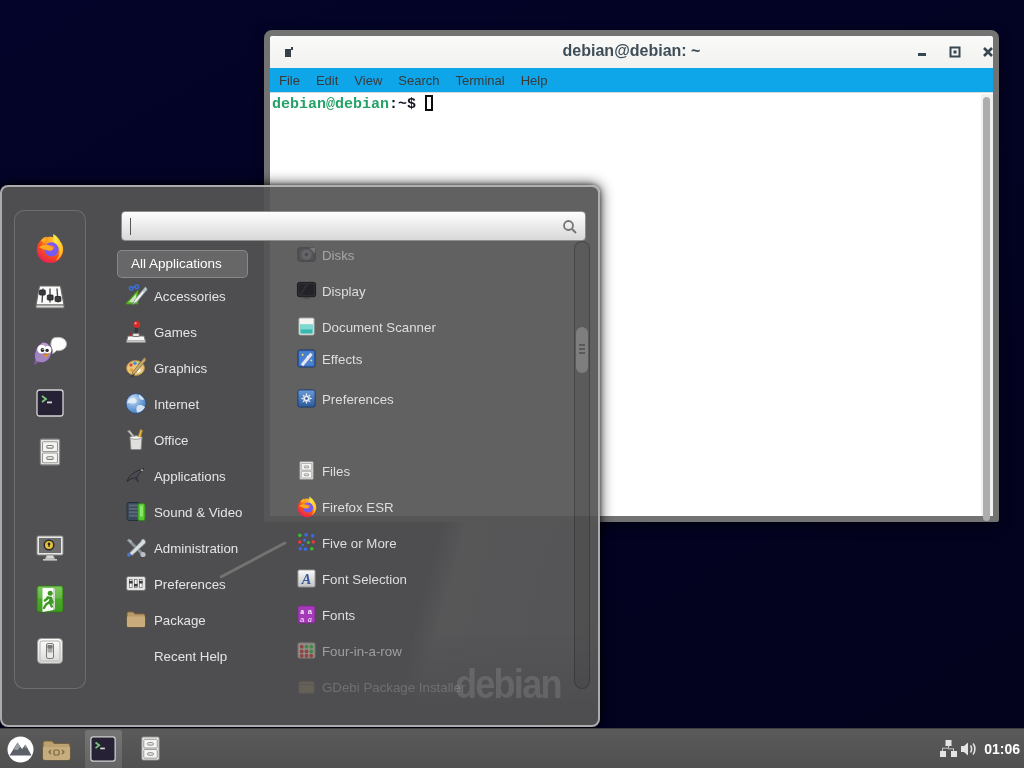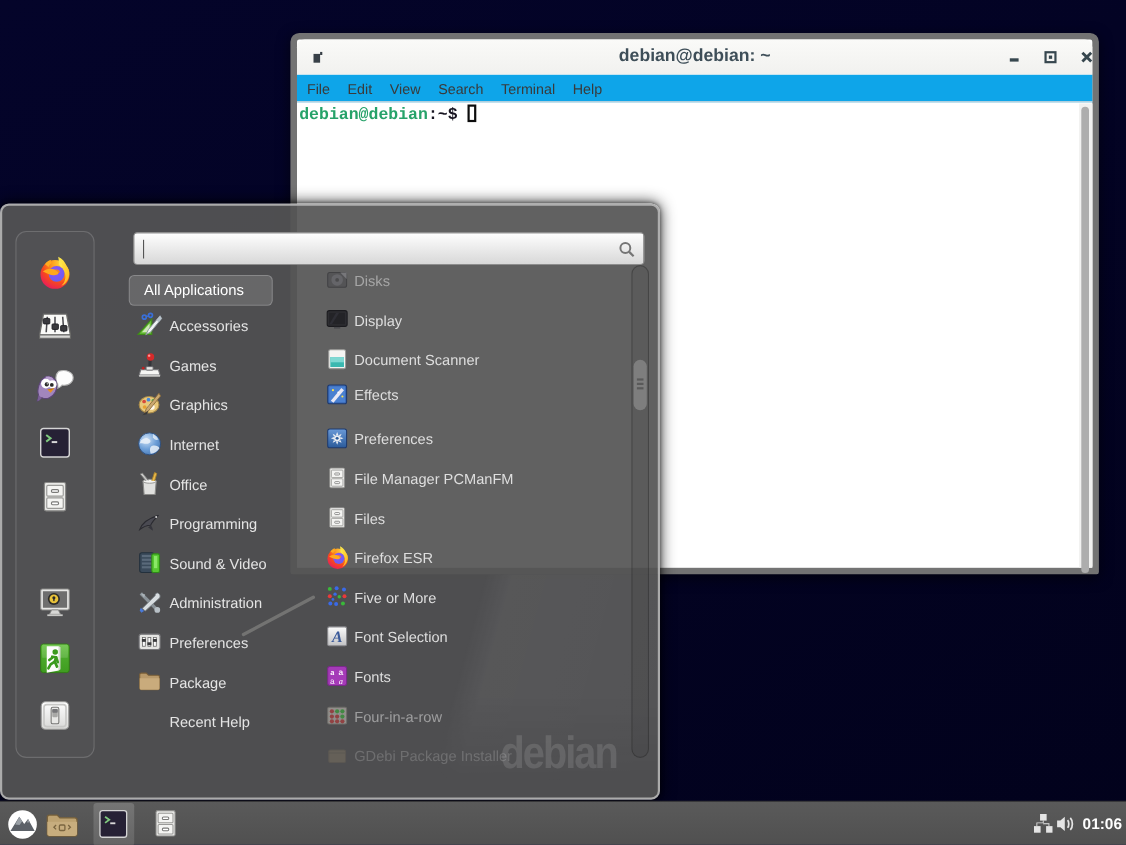--- a/index.html
+++ b/index.html
@@ -303,21 +303,21 @@
   <path d="M14 9.5 L16.5 2 L18.5 3 L16.5 9.8" fill="#e8b84a" stroke="#a8822a" stroke-width="0.8"></path>
         </svg></span>
       <span class="cl">Office</span>
     </div>
     <div class="cat" style="top: 277px;">
       <span class="ci"><svg width="24" height="24" viewBox="0 0 24 24">
   <path d="M3 18 C5 12 10 8 20 5 C16 9 14 11 13 14 C10 14 6 15.5 3 18 Z" fill="#4a4a52" stroke="#2a2a30" stroke-width="1"></path>
   <path d="M13 14 C14 15 15 17 15 19 C13 17.5 11.5 16 10.5 16.2 Z" fill="#35353c"></path>
   <circle cx="18" cy="6.6" r="0.9" fill="#d8d8d8"></circle>
         </svg></span>
-      <span class="cl">Programming</span>
+      <span class="cl">Applications</span>
     </div>
     <div class="cat" style="top: 313px;">
       <span class="ci"><svg width="24" height="24" viewBox="0 0 24 24">
   <rect x="3" y="3" width="13" height="18" rx="2" fill="#3a4a5a" stroke="#23303c" stroke-width="1"></rect>
   <rect x="5" y="5" width="9" height="2" fill="#5a6a7a"></rect>
           <rect x="5" y="8.4" width="9" height="2" fill="#5a6a7a"></rect>
   <rect x="5" y="11.8" width="9" height="2" fill="#5a6a7a"></rect>
           <rect x="5" y="15.2" width="9" height="2" fill="#5a6a7a"></rect>
   <rect x="14" y="4" width="7" height="17" rx="1.5" fill="#57c832" stroke="#2f8a18" stroke-width="1"></rect>
   <rect x="16" y="6" width="3" height="11" fill="#8ae868"></rect>
@@ -409,30 +409,20 @@
   <path d="M5 11 L8 9.8 L8 12.2 Z"></path>
             <path d="M17 11 L14 9.8 L14 12.2 Z"></path>
   <path d="M6.7 6.7 L9.5 8 L8 9.5 Z"></path>
             <path d="M15.3 15.3 L12.5 14 L14 12.5 Z"></path>
   <path d="M15.3 6.7 L14 9.5 L12.5 8 Z"></path>
             <path d="M6.7 15.3 L8 12.5 L9.5 14 Z"></path>
           </g>
   <circle cx="11" cy="11" r="1.4" fill="#2a5a9a"></circle>
         </svg></span>
       <span class="cl">Preferences</span>
-    </div>
-    <div class="app" style="top: 236px;">
-      <span class="ci"><svg width="21" height="21" viewBox="0 0 28 28">
-<rect x="5" y="2" width="18" height="24" rx="1.5" fill="#e8e8e6" stroke="#8a8a88" stroke-width="1"></rect>
-<rect x="7" y="4.5" width="14" height="9" rx="1" fill="#f4f4f2" stroke="#9a9a98" stroke-width="1"></rect>
-<rect x="7" y="15" width="14" height="9" rx="1" fill="#f4f4f2" stroke="#9a9a98" stroke-width="1"></rect>
-<rect x="11" y="8" width="6" height="2.4" rx="1" fill="#fff" stroke="#7a7a78" stroke-width="1"></rect>
-<rect x="11" y="18.5" width="6" height="2.4" rx="1" fill="#fff" stroke="#7a7a78" stroke-width="1"></rect>
-</svg></span>
-      <span class="cl">File Manager PCManFM</span>
     </div>
     <div class="app" style="top: 272px;">
       <span class="ci"><svg width="21" height="21" viewBox="0 0 28 28">
 <rect x="5" y="2" width="18" height="24" rx="1.5" fill="#e8e8e6" stroke="#8a8a88" stroke-width="1"></rect>
 <rect x="7" y="4.5" width="14" height="9" rx="1" fill="#f4f4f2" stroke="#9a9a98" stroke-width="1"></rect>
 <rect x="7" y="15" width="14" height="9" rx="1" fill="#f4f4f2" stroke="#9a9a98" stroke-width="1"></rect>
 <rect x="11" y="8" width="6" height="2.4" rx="1" fill="#fff" stroke="#7a7a78" stroke-width="1"></rect>
 <rect x="11" y="18.5" width="6" height="2.4" rx="1" fill="#fff" stroke="#7a7a78" stroke-width="1"></rect>
 </svg></span>
       <span class="cl">Files</span>

